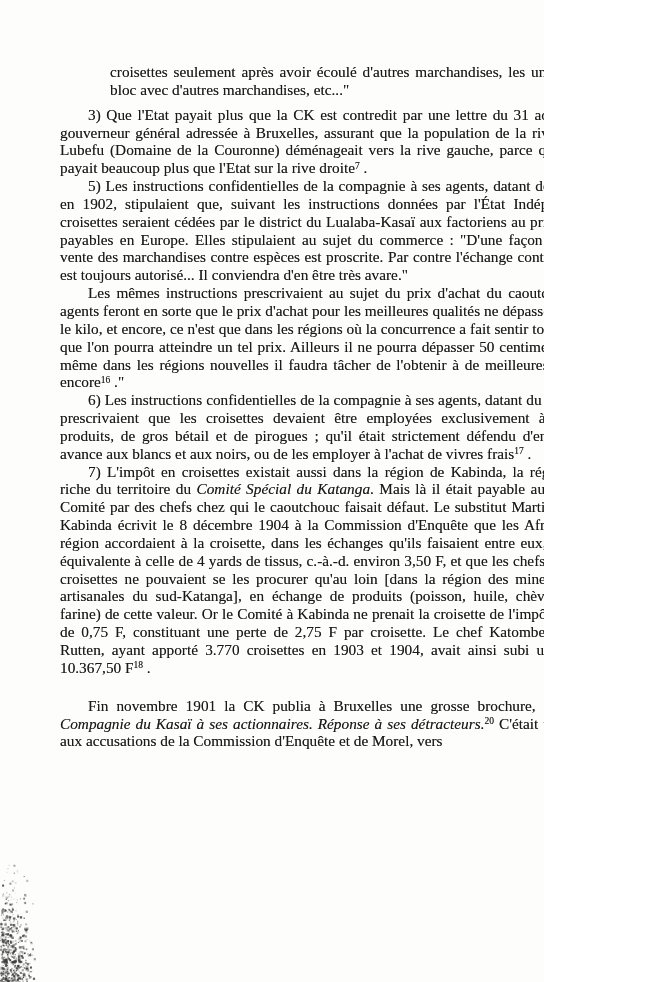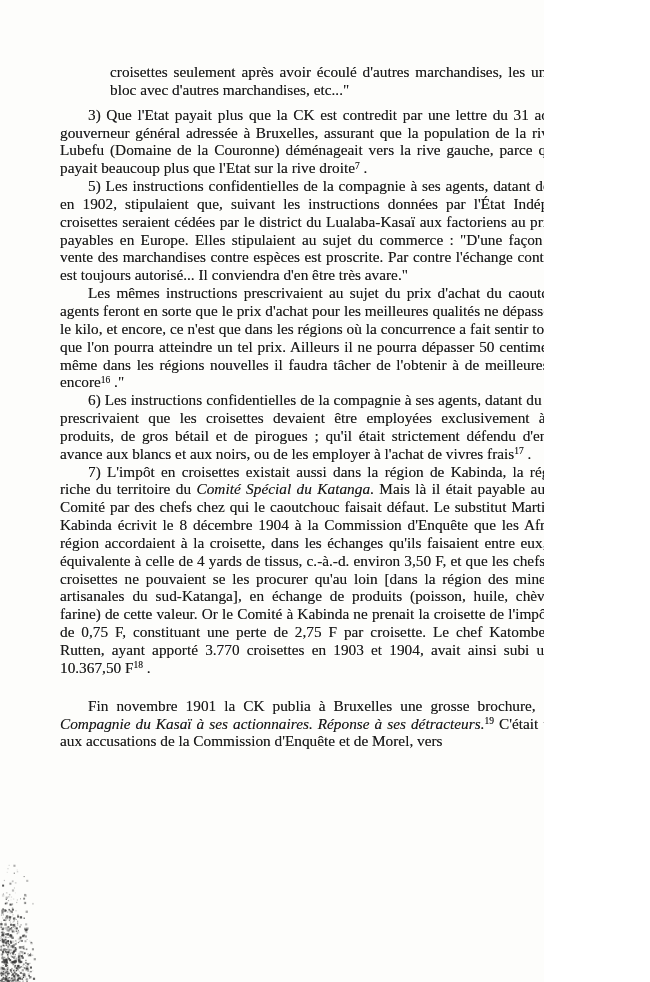--- a/index.html
+++ b/index.html
@@ -71,21 +71,21 @@
 <body>
 
 <div class="page">
   <div class="text-block">
       <p class="quote"><span>croisettes seulement après avoir écoulé d'autres marchandises, les unir en bloc avec d'autres marchandises, etc..."</span></p>
       <p class="indent"><span>3) Que l'Etat payait plus que la CK est contredit par une lettre du 31 août 1904 du gouverneur général adressée à Bruxelles, assurant que la population de la rive droite du Lubefu (Domaine de la Couronne) déménageait vers la rive gauche, parce que la CK y payait beaucoup plus que l'Etat sur la rive droite</span><sup>7</sup><span> .</span></p>
       <p class="indent"><span>5) Les instructions confidentielles de la compagnie à ses agents, datant de ses débuts en 1902, stipulaient que, suivant les instructions données par l'État Indépendant, les croisettes seraient cédées par le district du Lualaba-Kasaï aux factoriens au prix de 3,50 F payables en Europe. Elles stipulaient au sujet du commerce : "D'une façon générale la vente des marchandises contre espèces est proscrite. Par contre l'échange contre croisettes est toujours autorisé... Il conviendra d'en être très avare."</span></p>
       <p class="indent"><span>Les mêmes instructions prescrivaient au sujet du prix d'achat du caoutchouc : "les agents feront en sorte que le prix d'achat pour les meilleures qualités ne dépasse jamais 1 F le kilo, et encore, ce n'est que dans les régions où la concurrence a fait sentir tous ses effets que l'on pourra atteindre un tel prix. Ailleurs il ne pourra dépasser 50 centimes le kilo, et même dans les régions nouvelles il faudra tâcher de l'obtenir à de meilleures conditions encore</span><sup>16</sup><span> ."</span></p>
       <p class="indent"><span>6) Les instructions confidentielles de la compagnie à ses agents, datant du début 1905, prescrivaient que les croisettes devaient être employées exclusivement à l'achat de produits, de gros bétail et de pirogues ; qu'il était strictement défendu d'en donner en avance aux blancs et aux noirs, ou de les employer à l'achat de vivres frais</span><sup>17</sup><span> .</span></p>
       <p class="indent"><span>7) L'impôt en croisettes existait aussi dans la région de Kabinda, la région la plus riche du territoire du </span><i>Comité Spécial du Katanga</i><span>. Mais là il était payable aux agents du Comité par des chefs chez qui le caoutchouc faisait défaut. Le substitut Martin Rutten de Kabinda écrivit le 8 décembre 1904 à la Commission d'Enquête que les Africains de la région accordaient à la croisette, dans les échanges qu'ils faisaient entre eux, une valeur équivalente à celle de 4 yards de tissus, c.-à.-d. environ 3,50 F, et que les chefs imposés en croisettes ne pouvaient se les procurer qu'au loin [dans la région des mines de cuivre artisanales du sud-Katanga], en échange de produits (poisson, huile, chèvres, poules, farine) de cette valeur. Or le Comité à Kabinda ne prenait la croisette de l'impôt qu'au taux de 0,75 F, constituant une perte de 2,75 F par croisette. Le chef Katombe, poursuivit Rutten, ayant apporté 3.770 croisettes en 1903 et 1904, avait ainsi subi une perte de 10.367,50 F</span><sup>18</sup><span> .</span></p>
-      <p class="indent gap"><span>Fin novembre 1901 la CK publia à Bruxelles une grosse brochure, intitulée </span><i>La Compagnie du Kasaï à ses actionnaires. Réponse à ses détracteurs.</i><sup>19</sup><span> C'était une réponse aux accusations de la Commission d'Enquête et de Morel, vers</span></p>
+      <p class="indent gap"><span>Fin novembre 1901 la CK publia à Bruxelles une grosse brochure, intitulée </span><i>La Compagnie du Kasaï à ses actionnaires. Réponse à ses détracteurs.</i><sup>20</sup><span> C'était une réponse aux accusations de la Commission d'Enquête et de Morel, vers</span></p>
     </div>
   <div class="page-number">229</div>
   <svg class="noise" viewBox="0 0 650 982" xmlns="http://www.w3.org/2000/svg">
       <rect x="19.6" y="937.9" width="1.6" height="1.6" fill="#3a3a3a" opacity="0.45"></rect>
       <rect x="7.2" y="956.3" width="1.8" height="1.8" fill="#3a3a3a" opacity="0.48"></rect>
       <rect x="13.9" y="887.5" width="1.0" height="1.0" fill="#3a3a3a" opacity="0.34"></rect>
       <rect x="26.9" y="963.1" width="2.3" height="2.3" fill="#3a3a3a" opacity="0.63"></rect>
       <rect x="29.5" y="971.5" width="0.9" height="0.9" fill="#3a3a3a" opacity="0.51"></rect>
       <rect x="14.8" y="939.9" width="2.0" height="2.0" fill="#3a3a3a" opacity="0.19"></rect>
       <rect x="14.2" y="962.4" width="1.4" height="1.4" fill="#3a3a3a" opacity="0.83"></rect>

